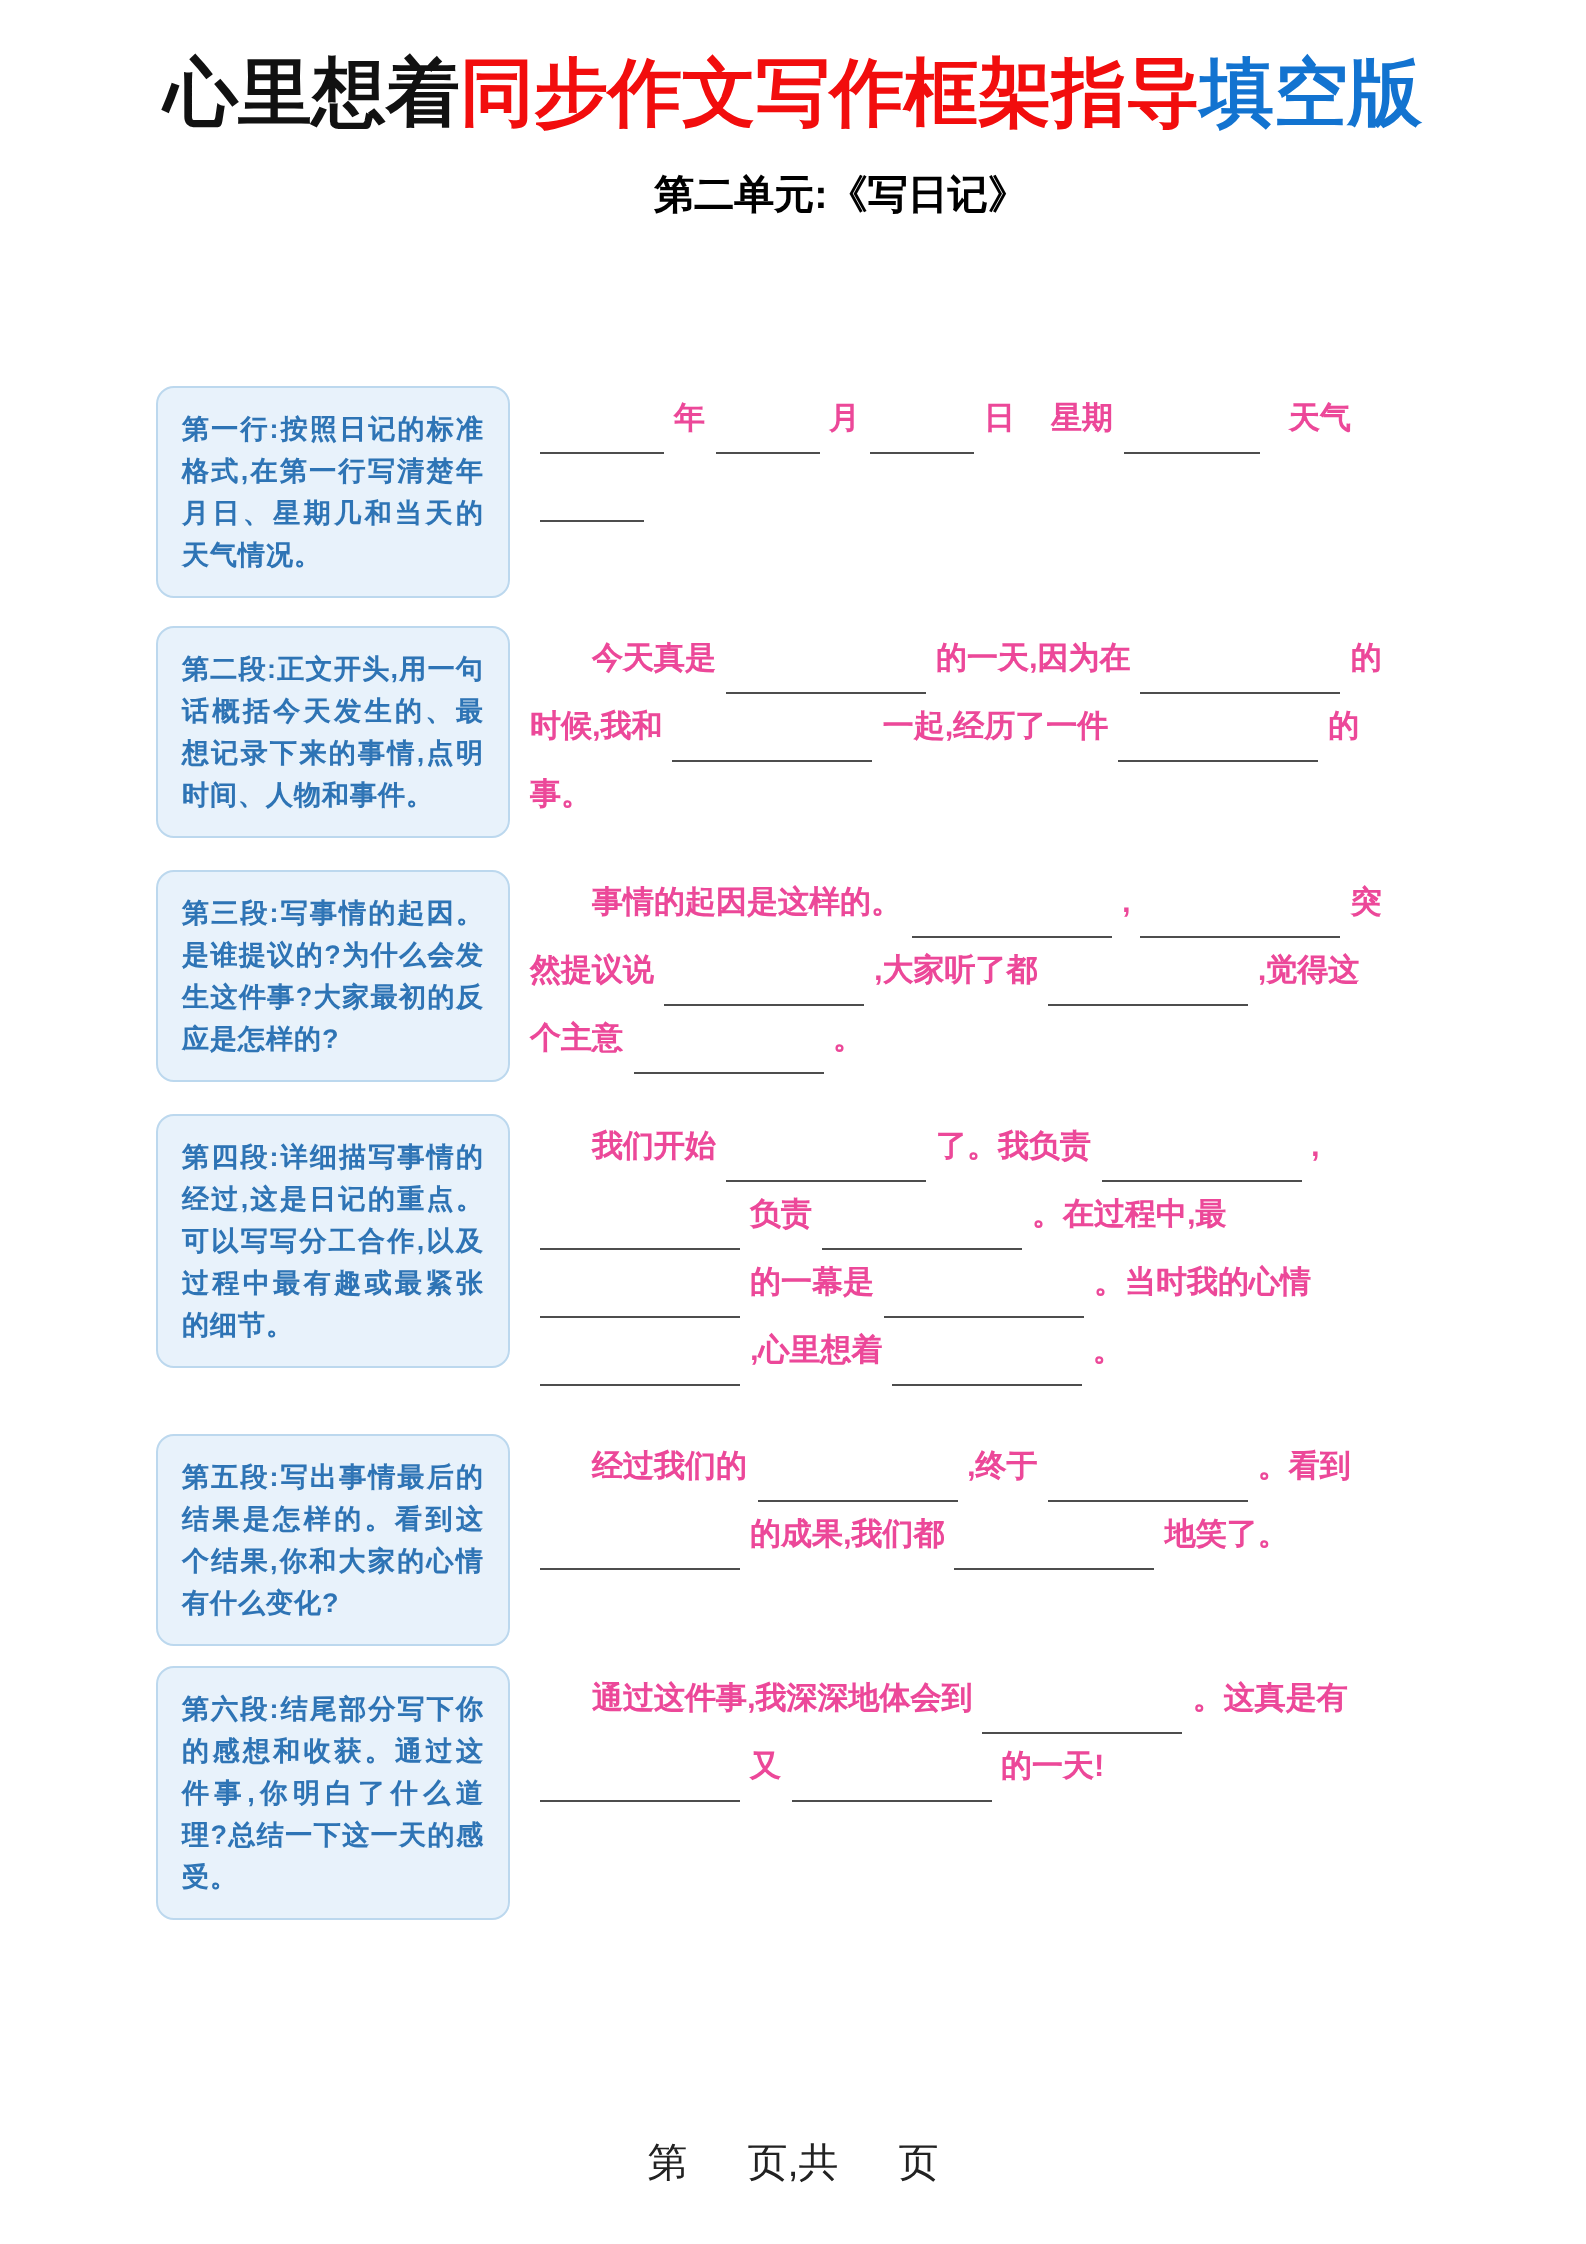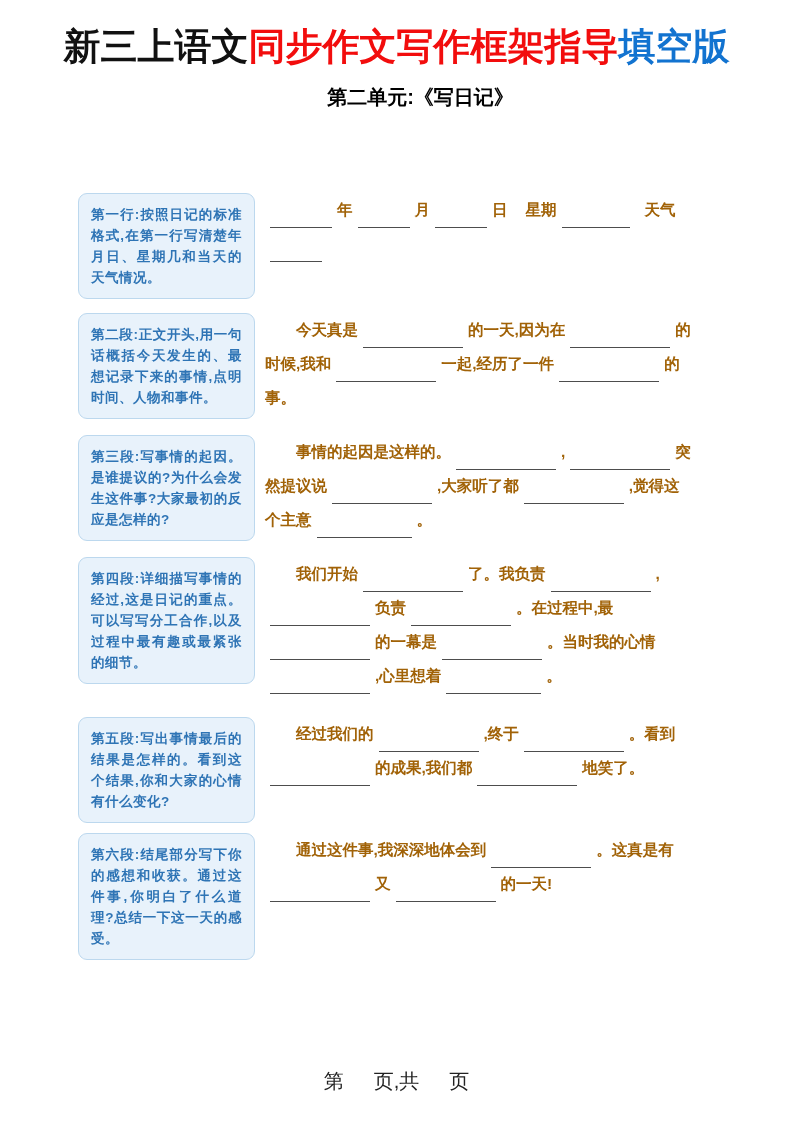--- a/index.html
+++ b/index.html
@@ -30,21 +30,21 @@
 
   .note-box {
     flex:none; width:151px; padding:10px 12px;
     background:var(--box-bg); border:1px solid var(--box-border); border-radius:9px;
     color:var(--box-text); font-size:13.5px; line-height:21px; letter-spacing:0.5px;
     text-align:justify;
   }
   .content { margin-left:10px; width:455px; padding-top:6px; }
   .line {
     height:34px; line-height:22px; white-space:nowrap;
-    font-size:15.5px; color:#a16207;
+    font-size:15.5px; color:#ec4899;
   }
   .s2 .line:first-child, .s3 .line:first-child, .s4 .line:first-child,
   .s5 .line:first-child, .s6 .line:first-child { padding-left:31px; }
 
   .blank {
     display:inline-block; height:26px; margin:0 5px;
     border-bottom:1px solid #4d4d4d; vertical-align:-13px;
   }
   .gap { display:inline-block; height:1px; }
 
@@ -53,21 +53,21 @@
     text-align:center; font-size:20px; color:#222; font-weight:500;
   }
   .footer .fpart + .fpart { margin-left:30px; }
 </style>
 </head>
 <body>
 
 <div class="page" style="--red: #f20d0d; --blue: #1273d0; --box-bg: #e8f2fb; --box-border: #bcd8ee; --box-text: #2e74b5;">
 
   <div class="title">
-    <span class="t-black">新三上语文</span><span class="t-red">同步作文写作框架指导</span><span class="t-blue">填空版</span>
+    <span class="t-black">心里想着</span><span class="t-red">同步作文写作框架指导</span><span class="t-blue">填空版</span>
   </div>
 
   <div class="subtitle">第二单元:《写日记》</div>
 
 
   <div id="sections">
       <div class="section s1">
         <div class="note-box">第一行:按照日记的标准格式,在第一行写清楚年月日、星期几和当天的天气情况。</div>
         <div class="content">
           <div class="line"><span class="blank" style="width: 62px;"></span><span class="txt">年</span><span class="blank" style="width: 52px;"></span><span class="txt">月</span><span class="blank" style="width: 52px;"></span><span class="txt">日</span><span class="gap" style="width: 18px;"></span><span class="txt">星期</span><span class="blank" style="width: 68px;"></span><span class="gap" style="width: 10px;"></span><span class="txt">天气</span></div>

